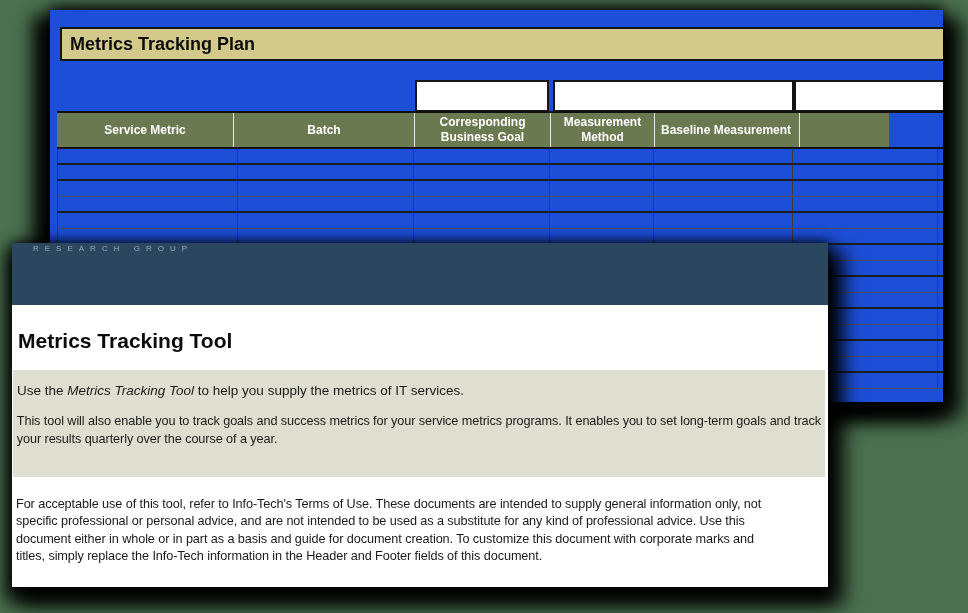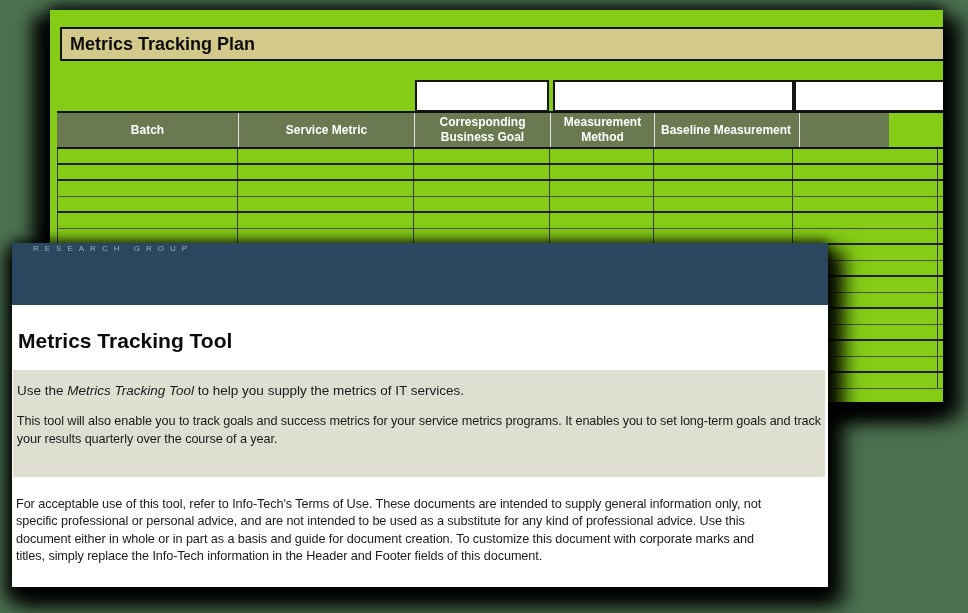--- a/index.html
+++ b/index.html
@@ -2,21 +2,21 @@
 <html><head>
 <meta charset="utf-8">
 <style>
   * { margin:0; padding:0; box-sizing:border-box; }
   html,body { width:968px; height:613px; overflow:hidden; }
   body { background:#4b7150; font-family:"Liberation Sans", sans-serif; position:relative; }
 
   
   .sheet-card {
     position:absolute; left:50px; top:10px; width:893px; height:392px;
-    background:#84cc16; overflow:hidden; z-index:1;
+    background:#1d4ed8; overflow:hidden; z-index:1;
     box-shadow:-16px 8px 16px 2px rgba(0,0,0,0.88), 16px 12px 18px 3px rgba(0,0,0,0.88),
                0 -5px 12px rgba(0,0,0,0.65), 0 14px 18px 4px rgba(0,0,0,0.9);
   }
   .sheet-title-bar {
     position:absolute; left:10px; top:17px; width:920px; height:34px;
     background:#d2c98b; border:2px solid #15150f;
     font-size:18px; font-weight:bold; color:#0d0d0d;
     line-height:30px; padding-left:8px;
   }
   .prebox { position:absolute; top:70px; height:32px; background:#fff; border:2px solid #161616; }
@@ -73,22 +73,22 @@
 <body>
 
 <div class="sheet-card">
   <div class="sheet-title-bar">Metrics Tracking Plan</div>
 
   <div class="prebox b1"></div>
   <div class="prebox b2"></div>
   <div class="prebox b3"></div>
 
   <div class="sheet-header">
+    <div class="hcell" style="width:176px">Service Metric</div>
     <div class="hcell" style="width:181px">Batch</div>
-    <div class="hcell" style="width:176px">Service Metric</div>
     <div class="hcell" style="width:136px">Corresponding Business Goal</div>
     <div class="hcell" style="width:104px">Measurement Method</div>
     <div class="hcell left-align" style="width:145px">Baseline Measurement</div>
     <div class="hcell" style="width:90px"></div>
   </div>
 
   <div class="sheet-body">
       <div class="srow thick">
         <div class="scell" style="width: 181px;"></div>
         <div class="scell" style="width: 176px;"></div>

